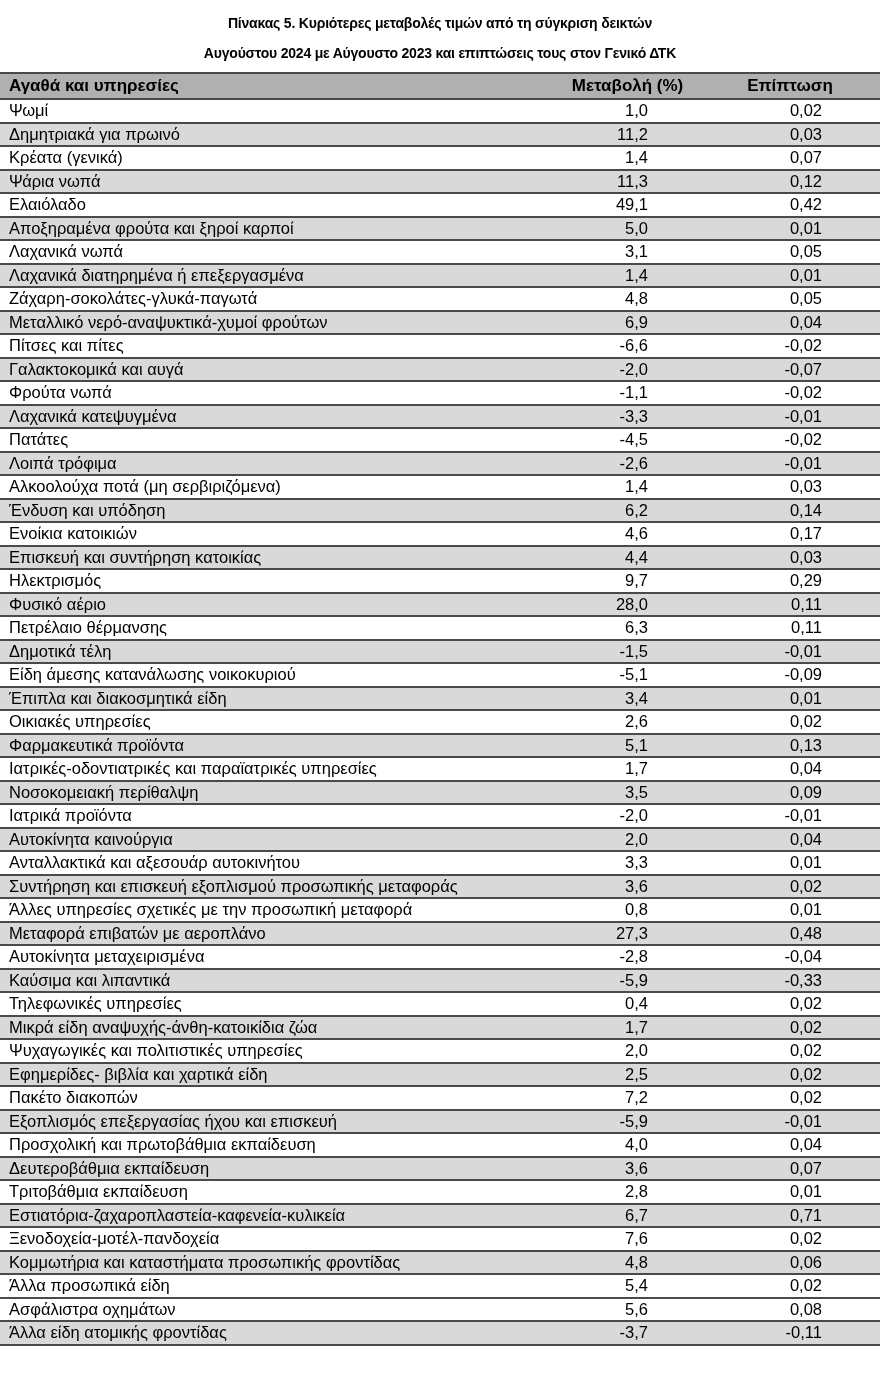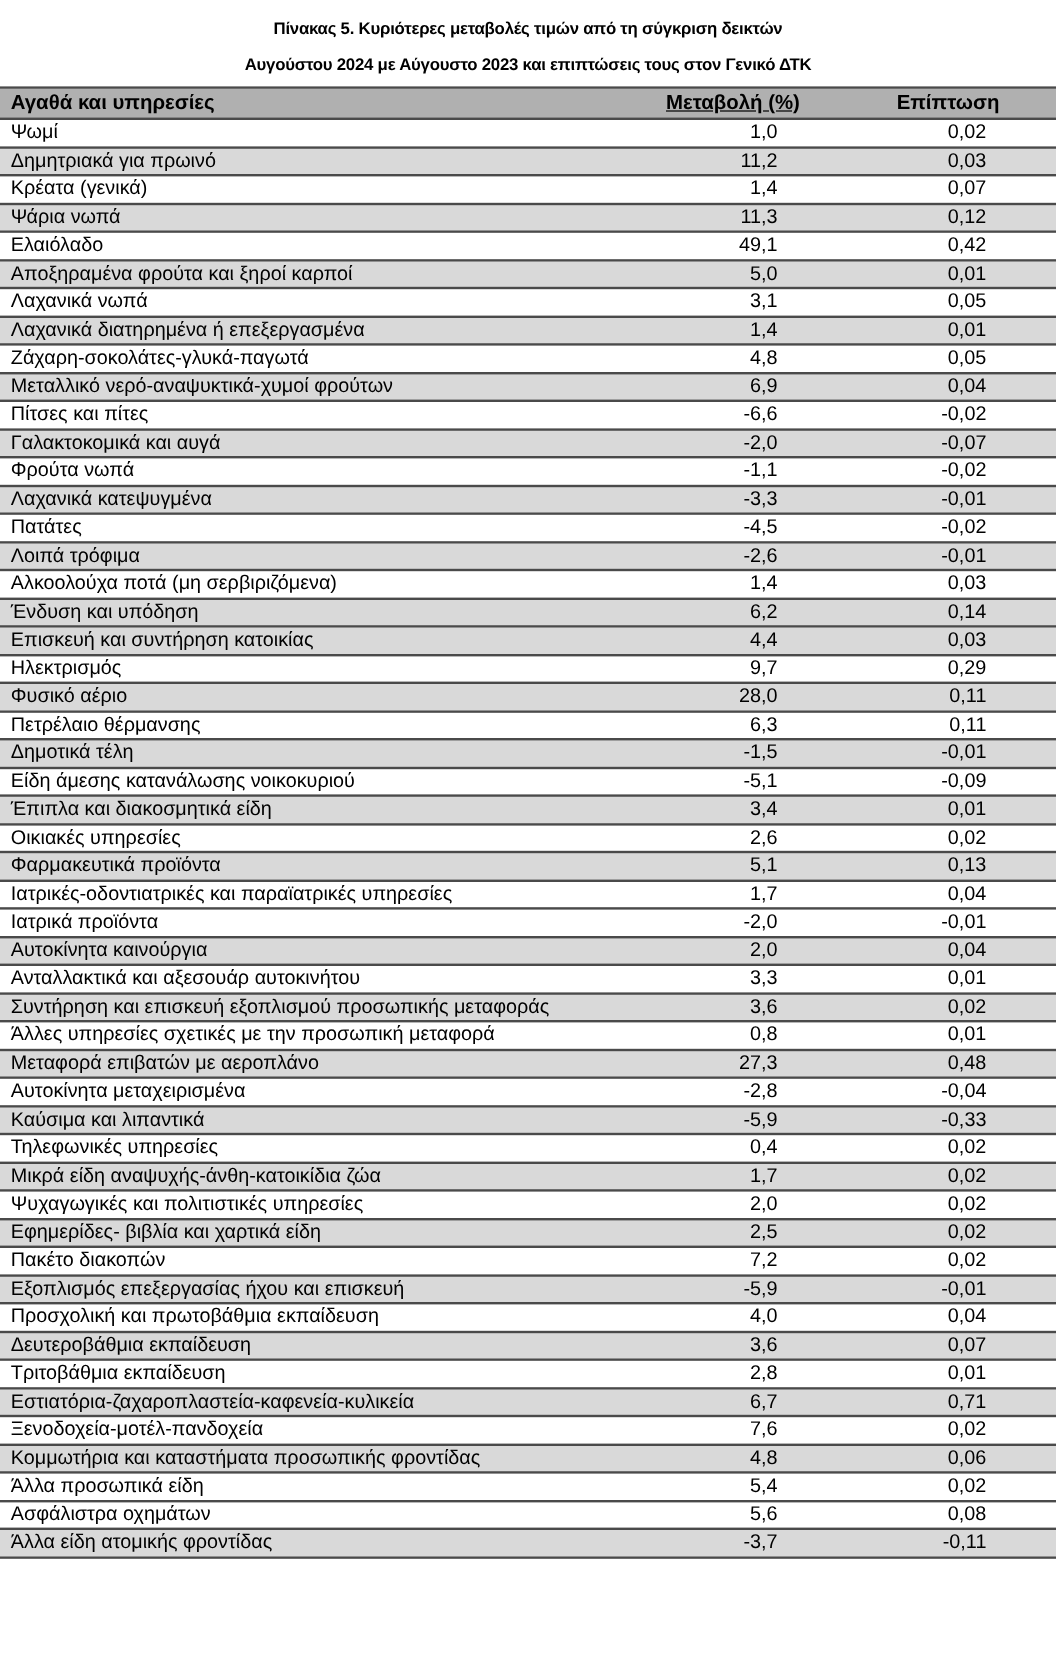--- a/index.html
+++ b/index.html
@@ -48,21 +48,21 @@
     white-space: nowrap;
     overflow: hidden;
   }
   thead th {
     background: var(--header-bg);
     font-weight: 700;
     font-size: 17px;
     height: 24px;
   }
   thead th.h0 { text-align: left; padding-left: 9px; }
-  thead th.h1 { text-align: left; text-decoration: underline; }
+  thead th.h1 { text-align: center; }
   thead th.h2 { text-align: center; }
   tbody td {
     font-size: 16.5px;
     height: 21.5px;
   }
   tbody td.c0 { text-align: left;  padding-left: 9px; }
   tbody td.c1 { text-align: right; padding-right: 52px; }
   tbody td.c2 { text-align: right; padding-right: 58px; }
   tbody tr.alt { background: var(--alt-bg); }
 </style>
@@ -173,20 +173,25 @@
         <tr>
           <td class="c0">Αλκοολούχα ποτά (μη σερβιριζόμενα)</td>
           <td class="c1">1,4</td>
           <td class="c2">0,03</td>
         </tr>
         <tr class="alt">
           <td class="c0">Ένδυση και υπόδηση</td>
           <td class="c1">6,2</td>
           <td class="c2">0,14</td>
         </tr>
+        <tr>
+          <td class="c0">Ενοίκια κατοικιών</td>
+          <td class="c1">4,6</td>
+          <td class="c2">0,17</td>
+        </tr>
         <tr class="alt">
           <td class="c0">Επισκευή και συντήρηση κατοικίας</td>
           <td class="c1">4,4</td>
           <td class="c2">0,03</td>
         </tr>
         <tr>
           <td class="c0">Ηλεκτρισμός</td>
           <td class="c1">9,7</td>
           <td class="c2">0,29</td>
         </tr>
@@ -223,20 +228,25 @@
         <tr class="alt">
           <td class="c0">Φαρμακευτικά προϊόντα</td>
           <td class="c1">5,1</td>
           <td class="c2">0,13</td>
         </tr>
         <tr>
           <td class="c0">Ιατρικές-οδοντιατρικές και παραϊατρικές υπηρεσίες</td>
           <td class="c1">1,7</td>
           <td class="c2">0,04</td>
         </tr>
+        <tr class="alt">
+          <td class="c0">Νοσοκομειακή περίθαλψη</td>
+          <td class="c1">3,5</td>
+          <td class="c2">0,09</td>
+        </tr>
         <tr>
           <td class="c0">Ιατρικά προϊόντα</td>
           <td class="c1">-2,0</td>
           <td class="c2">-0,01</td>
         </tr>
         <tr class="alt">
           <td class="c0">Αυτοκίνητα καινούργια</td>
           <td class="c1">2,0</td>
           <td class="c2">0,04</td>
         </tr>

